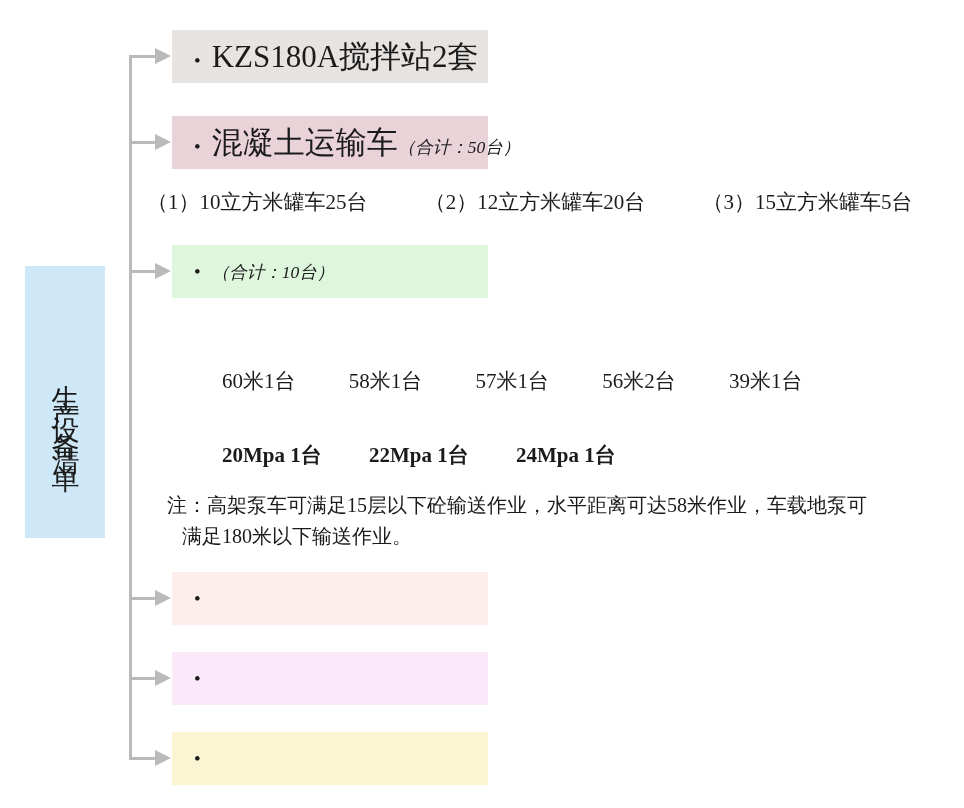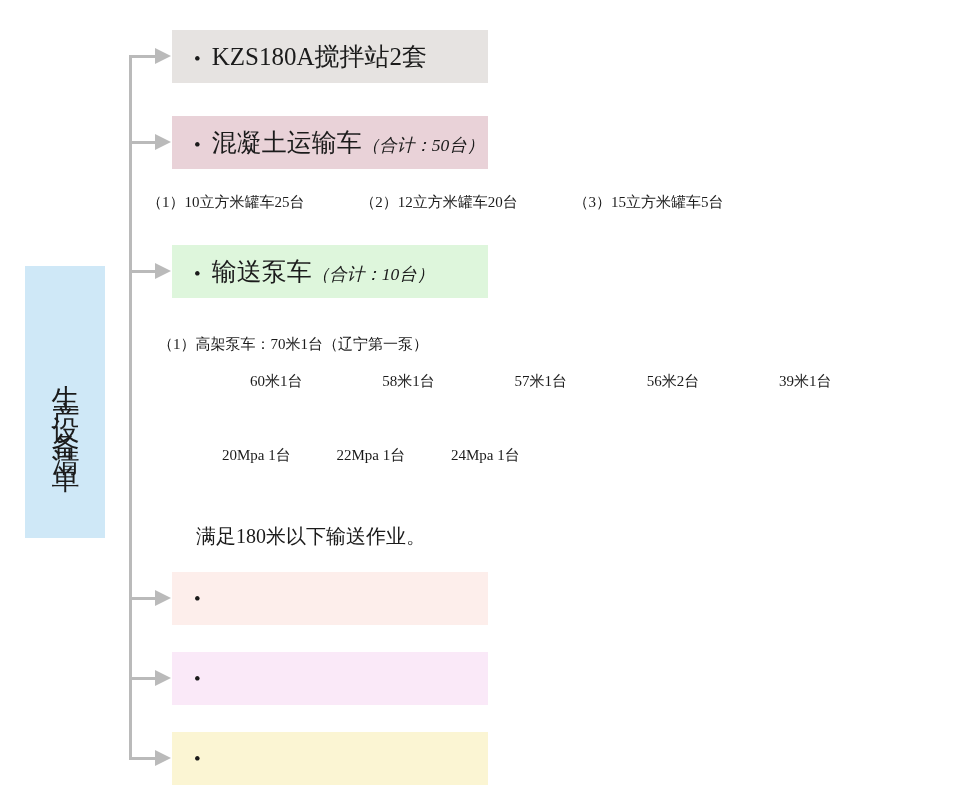--- a/index.html
+++ b/index.html
@@ -59,40 +59,40 @@
     left: 172px;
     width: 316px; height: 53px;
     display: flex;
     align-items: baseline;
     line-height: 53px;
     padding-left: 22px;
     box-sizing: border-box;
     white-space: nowrap;
   }
   .node .bullet { font-size: 19px; margin-right: 11px; }
-  .node .label  { font-size: 25px; }
+  .node .label  { font-size: 31px; }
   .node .small  { font-size: 17.5px; font-style: italic; }
 
   .bg-gray     { background: #e6e3e1; }
   .bg-pink     { background: #e9d2d8; }
   .bg-green    { background: #def6dc; }
   .bg-peach    { background: #fdeeeb; }
   .bg-lavender { background: #fae9f8; }
   .bg-yellow   { background: #fbf5d3; }
 
   
   .detail {
     position: absolute;
-    font-size: 15px;
+    font-size: 21px;
     line-height: 28px;
     white-space: nowrap;
   }
   .seg-gap-lg  > span { margin-right: 52px; }
-  .seg-gap-md  > span { margin-right: 48px; margin-left: 28px; }
-  .seg-gap-sm  > span { margin-right: 42px; }
+  .seg-gap-md  > span { margin-right: 48px; }
+  .seg-gap-sm  > span { margin-right: 42px; font-weight: bold; }
   .seg-gap-lg  > span:last-child,
   .seg-gap-md  > span:last-child,
   .seg-gap-sm  > span:last-child { margin-right: 0; }
 
   .note-line {
     position: absolute;
     font-size: 20px;
     line-height: 26px;
     white-space: nowrap;
   }
@@ -145,42 +145,41 @@
   </div>
 
   <div class="detail seg-gap-lg" style="left:147px; top:188px">
     <span>（1）10立方米罐车25台</span>
     <span>（2）12立方米罐车20台</span>
     <span>（3）15立方米罐车5台</span>
   </div>
 
   <div class="node bg-green" style="top:245px">
     <span class="bullet">•</span>
-    <span class="label">输送泵车</span>
     <span class="small">（合计：10台）</span>
   </div>
 
-  <div class="detail" style="left:158px; top:330px">（1）高架泵车：70米1台（辽宁第一泵）</div>
 
   <div class="detail seg-gap-md" style="left:222px; top:367px">
     <span>60米1台</span>
     <span>58米1台</span>
     <span>57米1台</span>
     <span>56米2台</span>
     <span>39米1台</span>
   </div>
 
 
   <div class="detail seg-gap-sm" style="left:222px; top:441px">
     <span>20Mpa 1台</span>
     <span>22Mpa 1台</span>
     <span>24Mpa 1台</span>
   </div>
 
-  <div class="note-line" style="left:196px; top:523px">满足180米以下输送作业。</div>
+  <div class="note-line" style="left:167px; top:492px">注：高架泵车可满足15层以下砼输送作业，水平距离可达58米作业，车载地泵可</div>
+  <div class="note-line" style="left:182px; top:523px">满足180米以下输送作业。</div>
 
   <div class="node bg-peach" style="top:572px">
     <span class="bullet">•</span>
   </div>
 
   <div class="node bg-lavender" style="top:652px">
     <span class="bullet">•</span>
   </div>
 
   <div class="node bg-yellow" style="top:732px">

